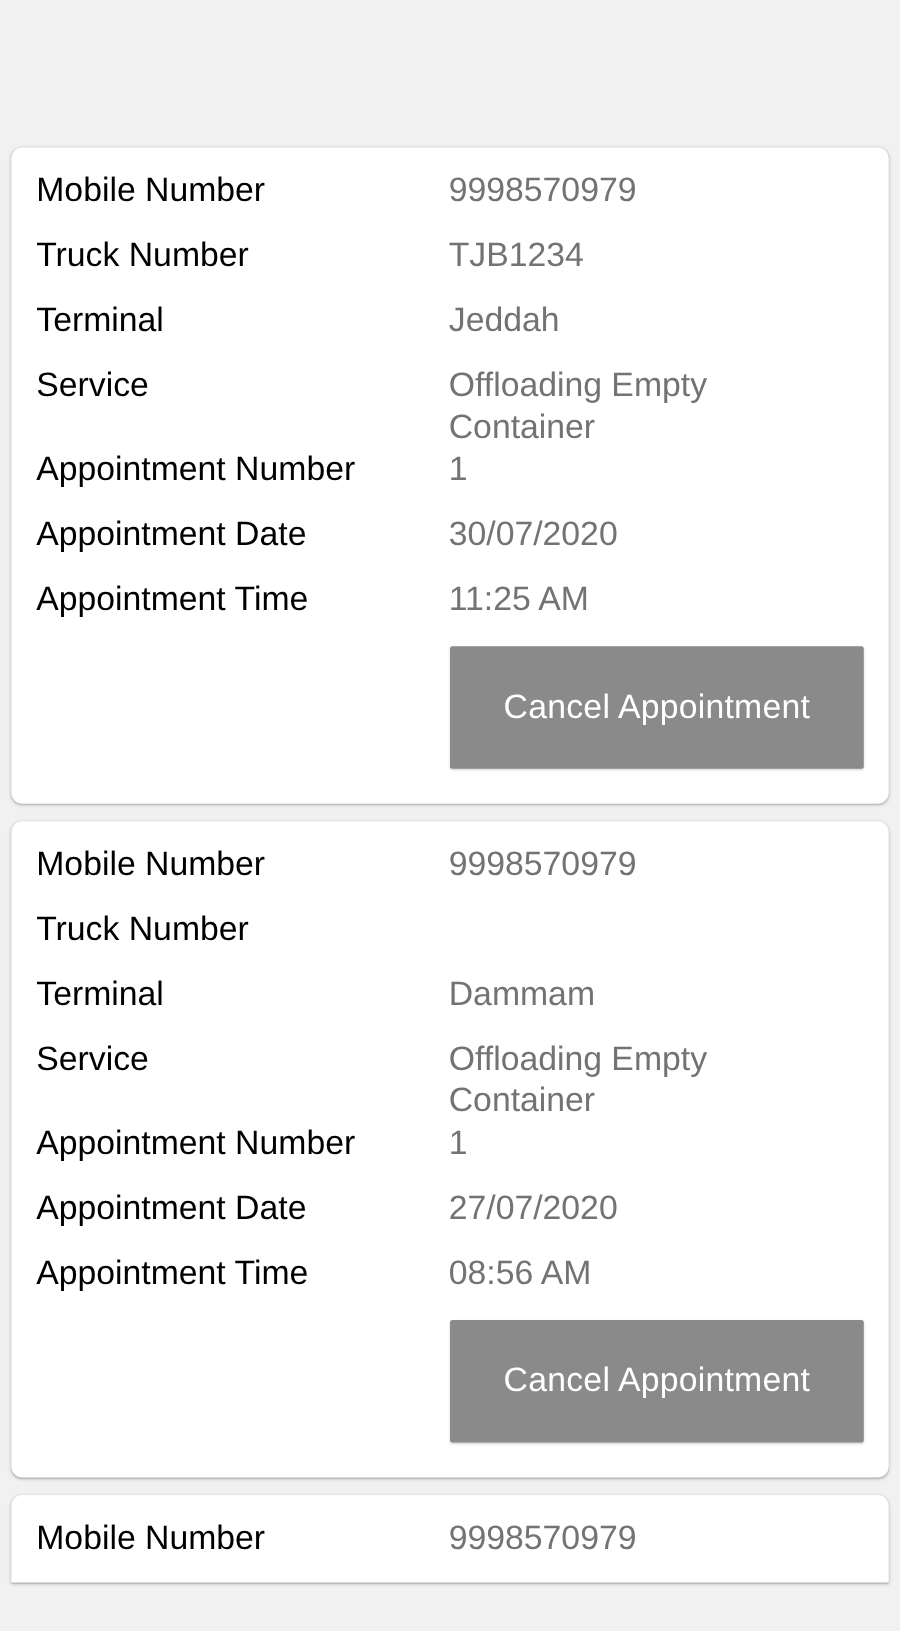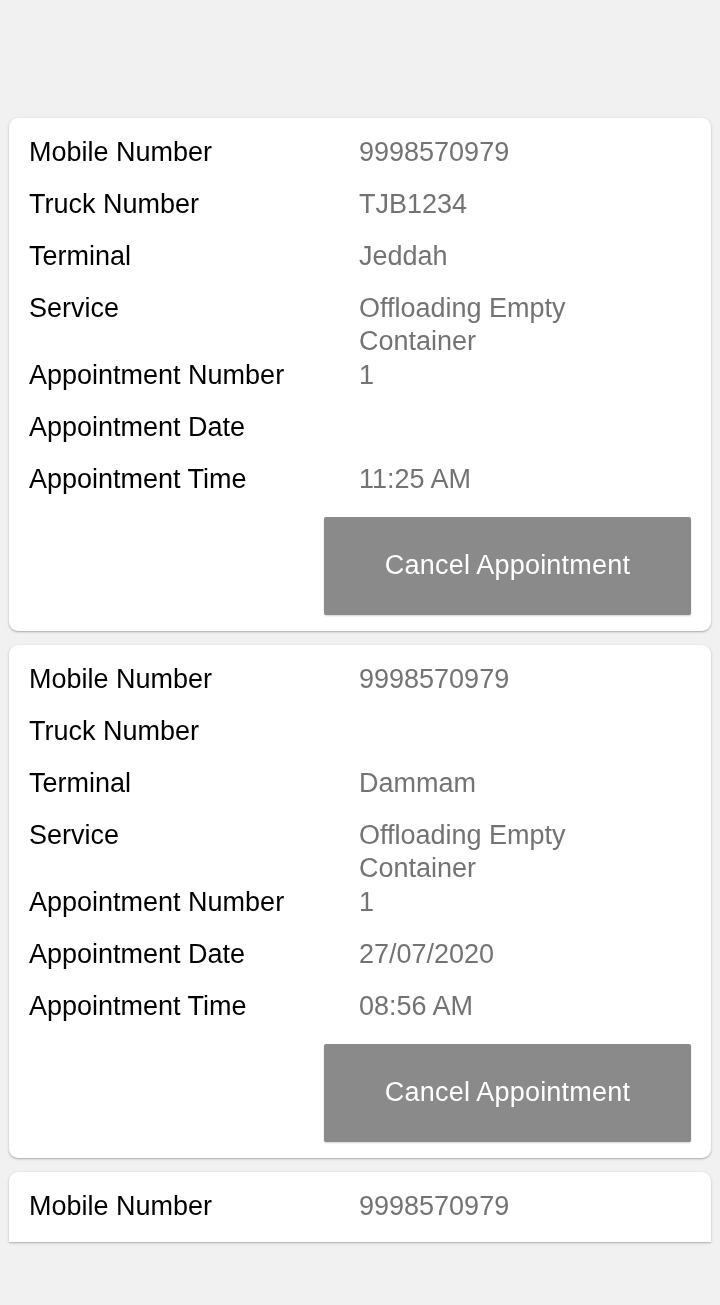--- a/index.html
+++ b/index.html
@@ -52,21 +52,21 @@
     padding: 11px 9px 0 9px;
     overflow: hidden;
   }
 
   
   .card {
     background: #ffffff;
     border-radius: 9px;
     box-shadow: 0 1px 3px rgba(0,0,0,0.22), 0 1px 1px rgba(0,0,0,0.10);
     margin-bottom: 14px;
-    padding: 18px 20px 16px 20px;
+    padding: 18px 20px 28px 20px;
     position: relative;
   }
 
   .row {
     display: flex;
     align-items: flex-start;
     min-height: 52px;
   }
   .row-label {
     width: 330px;
@@ -87,21 +87,21 @@
   .row.service .row-value {
     max-width: 260px;
   }
 
   .card-actions {
     display: flex;
     justify-content: flex-end;
     margin-top: 2px;
   }
   .cancel-btn {
-    width: 367px;
+    width: 331px;
     height: 98px;
     background: #8a8a8a;
     color: #ffffff;
     border: none;
     border-radius: 2px;
     font-family: "Liberation Sans", sans-serif;
     font-size: 27px;
     font-weight: 400;
     letter-spacing: 0.2px;
     cursor: pointer;
@@ -143,20 +143,21 @@
       <div class="row service">
         <div class="row-label">Service</div>
         <div class="row-value">Offloading Empty Container</div>
       </div>
       <div class="row">
         <div class="row-label">Appointment Number</div>
         <div class="row-value">1</div>
       </div>
       <div class="row">
         <div class="row-label">Appointment Date</div>
+        <div class="row-value">30/07/2020</div>
       </div>
       <div class="row">
         <div class="row-label">Appointment Time</div>
         <div class="row-value">11:25 AM</div>
       </div>
       <div class="card-actions">
         <button class="cancel-btn">Cancel Appointment</button>
       </div>
     </div>
 

